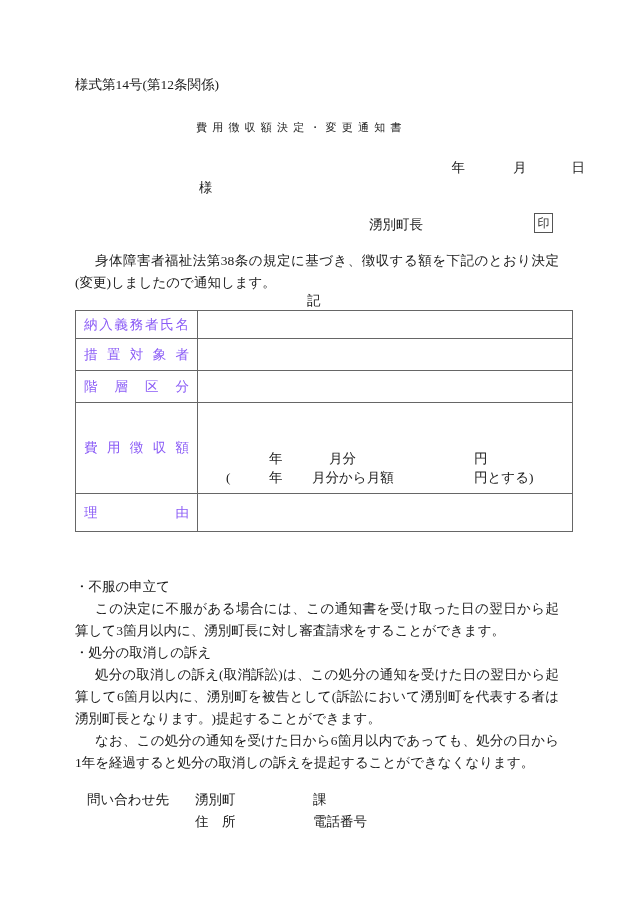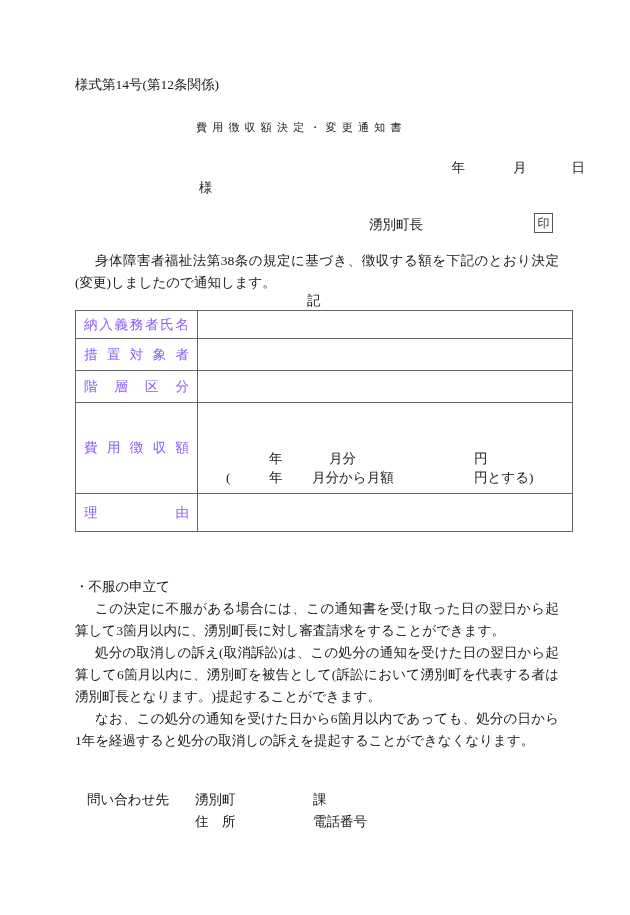--- a/index.html
+++ b/index.html
@@ -247,20 +247,21 @@
           <span class="lbl-spread">理由</span>
         </td>
         <td class="value"></td>
       </tr>
     </tbody>
   </table>
 
   <div class="notes">
     <div class="note-head">・不服の申立て</div>
     <div class="note-body">この決定に不服がある場合には、この通知書を受け取った日の翌日から起算して3箇月以内に、湧別町長に対し審査請求をすることができます。</div>
+    <div class="note-head">・処分の取消しの訴え</div>
     <div class="note-body">処分の取消しの訴え(取消訴訟)は、この処分の通知を受けた日の翌日から起算して6箇月以内に、湧別町を被告として(訴訟において湧別町を代表する者は湧別町長となります。)提起することができます。</div>
     <div class="note-body">なお、この処分の通知を受けた日から6箇月以内であっても、処分の日から1年を経過すると処分の取消しの訴えを提起することができなくなります。</div>
   </div>
 
   <div class="contact">
     <div class="row">
       <span class="c1">問い合わせ先</span>
       <span class="c2">湧別町</span>
       <span class="c3">課</span>
     </div>

